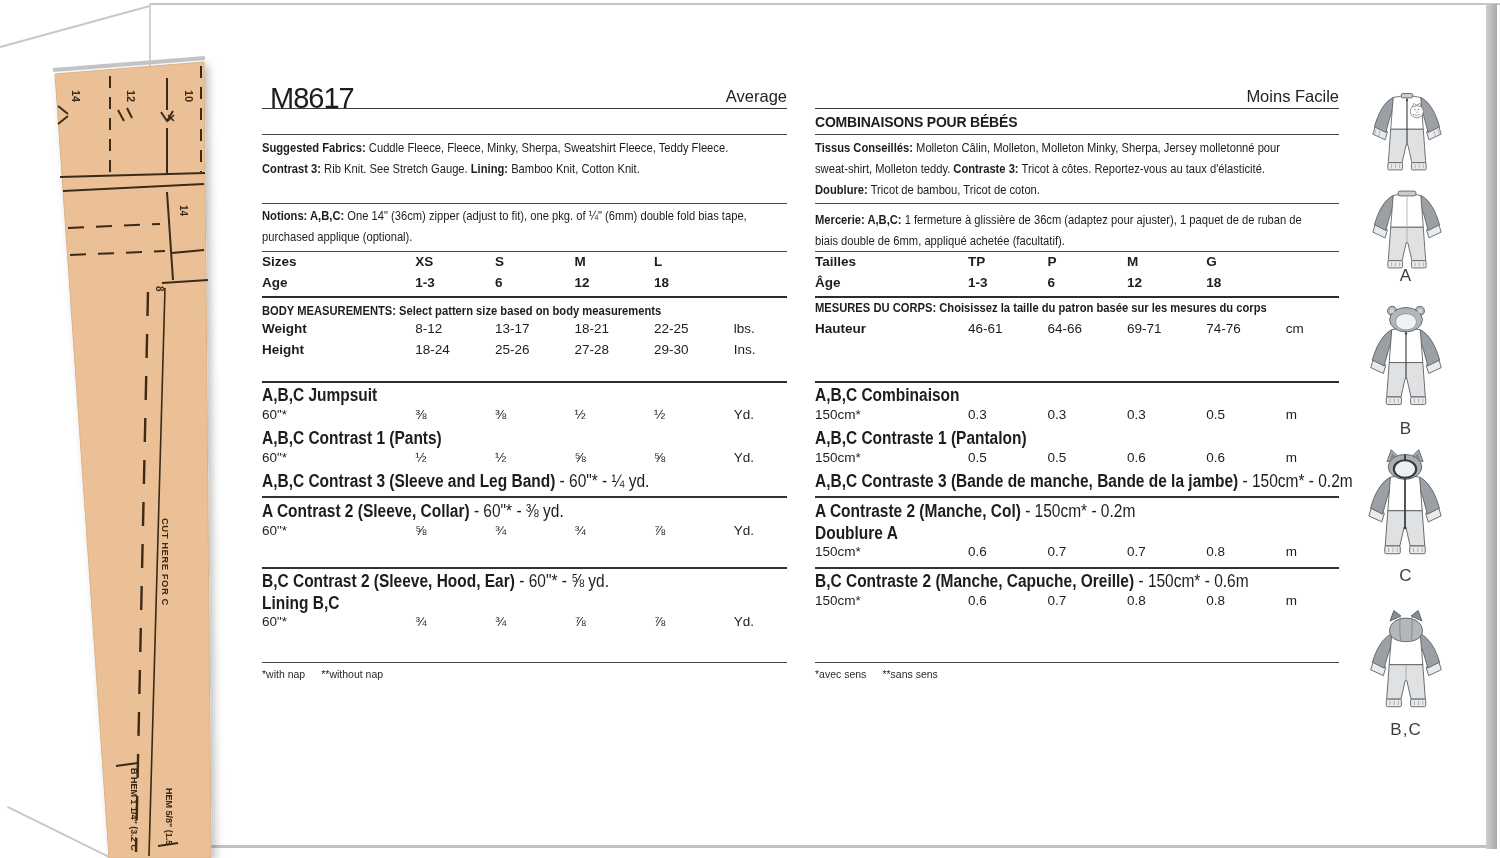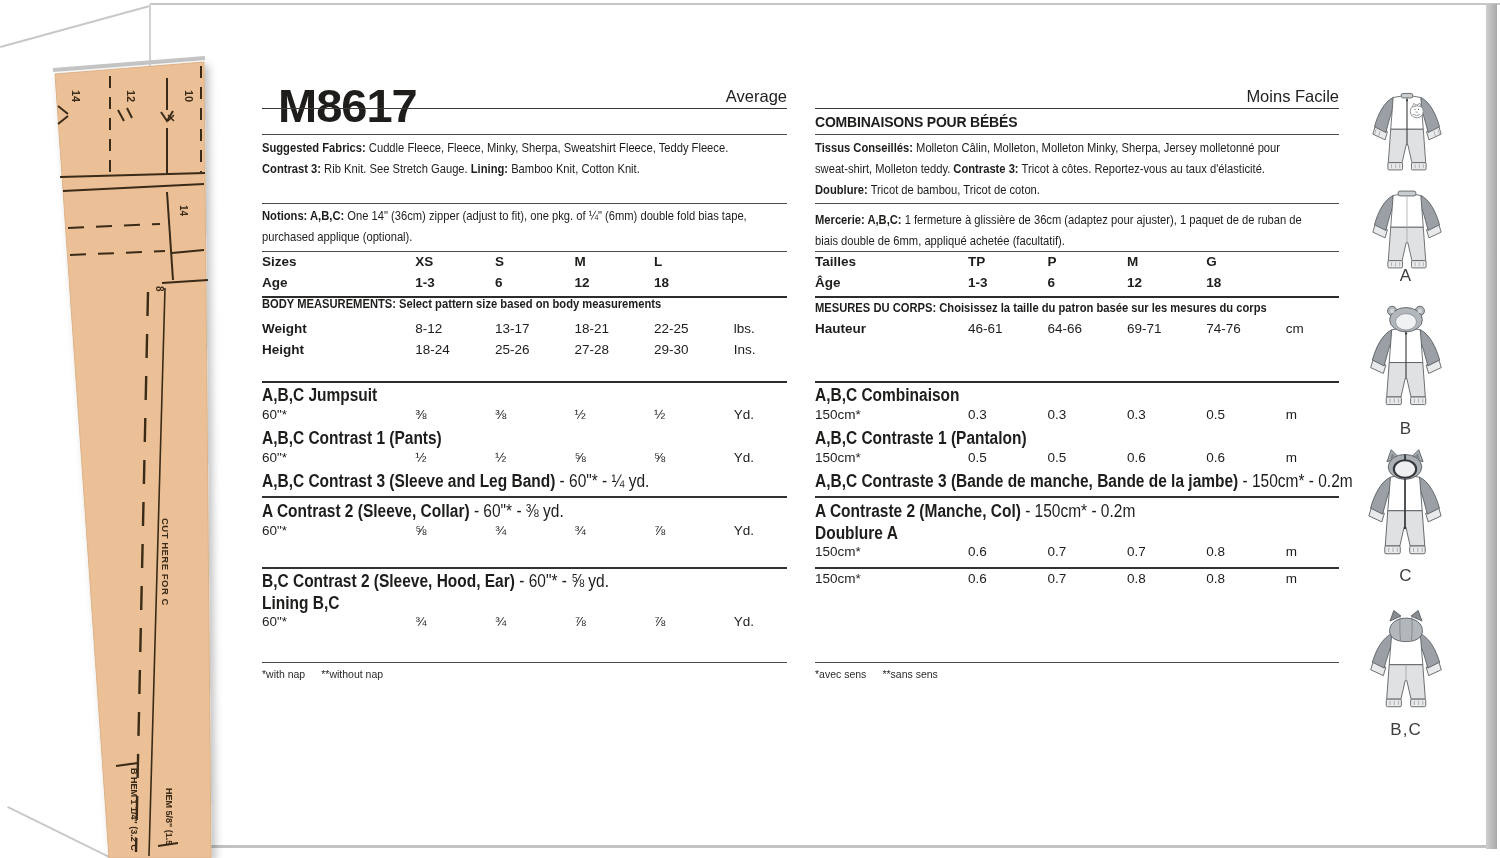--- a/index.html
+++ b/index.html
@@ -16,21 +16,21 @@
   #backsheet-diag-top{left:0px;top:46px;width:154px;transform:rotate(-15.3deg);}
   #backsheet-diag-bottom{left:8px;top:806px;width:117px;transform:rotate(26.2deg);}
   #sheet-left-edge{left:149px;top:4px;width:1.5px;height:70px;background:#d2d2d2;}
 
   
   .col{position:absolute;top:70px;height:650px;}
   #col-en{left:262px;width:525px;}
   #col-fr{left:815px;width:524px;}
   .col > div{position:absolute;left:0;right:0;}
   .titlebar{top:0;height:38px;}
-  .pattern-number{font-size:47px;font-weight:700;letter-spacing:-1px;line-height:40px;margin:16px;}
+  .pattern-number{font-size:29px;font-weight:400;letter-spacing:-1px;line-height:40px;margin:8px;}
   .difficulty{position:absolute;right:0;bottom:2px;font-size:16.5px;color:#222;}
   .rule{border-top:1.5px solid #3b3a38;height:0;}
   .rule.thick{border-top:2.2px solid #2d2c2a;}
   .rule.md{border-top:2px solid #333230;}
   .rule.thin{border-top:1px solid #4a4947;}
   .gtitle{font-weight:700;font-size:14px;letter-spacing:-0.2px;}
   .para .line,.ytbl .line{height:21px;white-space:nowrap;font-size:13px;}
   .ytbl .line{height:21.5px;font-size:18px;}
   .cond{display:inline-block;transform:scaleX(0.86);transform-origin:0 0;white-space:nowrap;}
   .para b,.ytbl b,.gtitle,.trow.bold{font-weight:700;}
@@ -95,21 +95,21 @@
         <div class="trow bold">
           <div class="tlabel">Age</div>
           <div class="tcell">1-3</div>
           <div class="tcell">6</div>
           <div class="tcell">12</div>
           <div class="tcell">18</div>
           <div class="tunit"></div>
         </div>
       </div>
     <div class="rule thick" style="top:226px"></div>
-    <div class="para" style="top:226px">
+    <div class="para" style="top:233px">
         <div class="line"><span class="cond"><b>BODY MEASUREMENTS: Select pattern size based on body measurements</b></span></div>
       </div>
     <div class="tbl" style="top:251px">
         <div class="trow">
           <div class="tlabel">Weight</div>
           <div class="tcell">8-12</div>
           <div class="tcell">13-17</div>
           <div class="tcell">18-21</div>
           <div class="tcell">22-25</div>
           <div class="tunit">lbs.</div>
@@ -254,20 +254,21 @@
           <div class="tlabel">150cm*</div>
           <div class="tcell">0.6</div>
           <div class="tcell">0.7</div>
           <div class="tcell">0.7</div>
           <div class="tcell">0.8</div>
           <div class="tunit">m</div>
         </div>
       </div>
     <div class="rule md" style="top:497px"></div>
     <div class="ytbl" style="top:501px">
+        <div class="line"><span class="cond"><b>B,C Contraste 2 (Manche, Capuche, Oreille)</b><span> - 150cm* - 0.6m</span></span></div>
         <div class="trow">
           <div class="tlabel">150cm*</div>
           <div class="tcell">0.6</div>
           <div class="tcell">0.7</div>
           <div class="tcell">0.8</div>
           <div class="tcell">0.8</div>
           <div class="tunit">m</div>
         </div>
       </div>
     <div class="rule thin" style="top:592px"></div>

